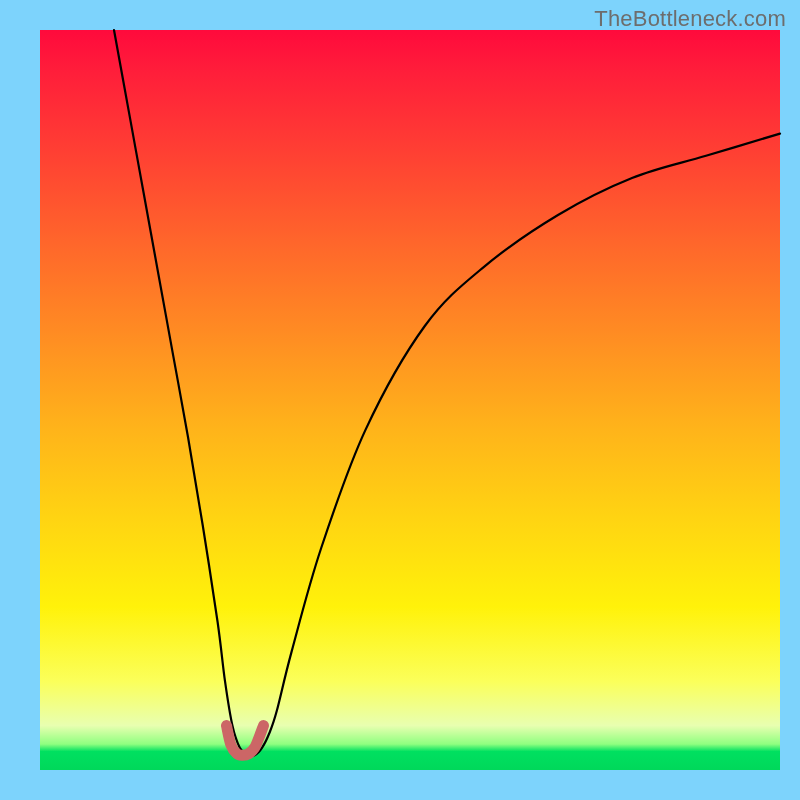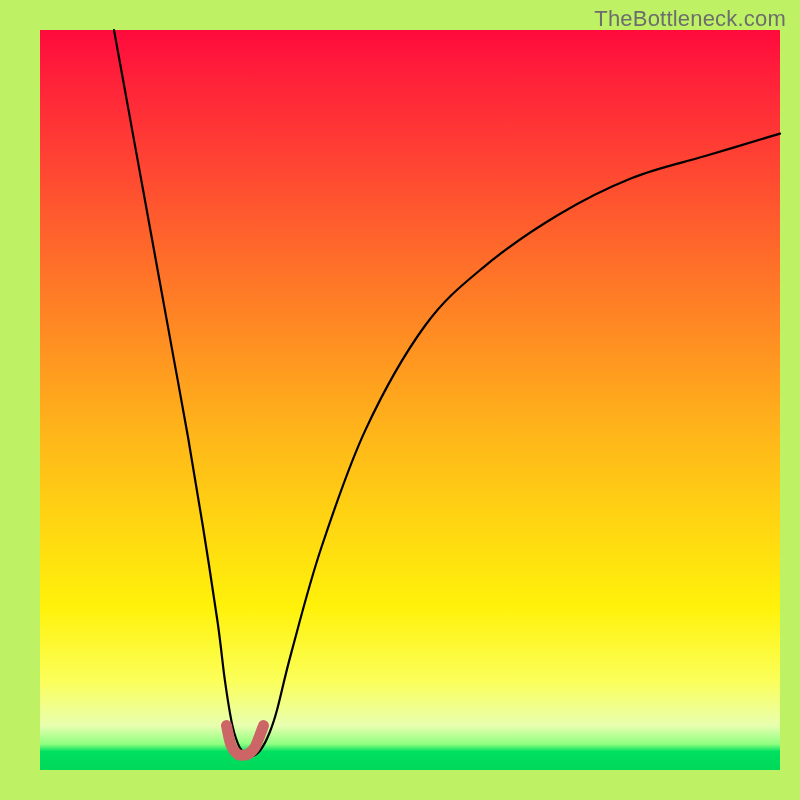--- a/index.html
+++ b/index.html
@@ -10,21 +10,21 @@
     background: #000;
     font-family: Arial, Helvetica, sans-serif;
     overflow: hidden;
   }
   .frame {
     position: absolute;
     left: 0;
     top: 0;
     width: 800px;
     height: 800px;
-    background: #bef264;
+    background: #7dd3fc;
   }
   .plot-area {
     position: absolute;
     left: 40px;
     top: 30px;
     width: 740px;
     height: 740px;
     
     background: linear-gradient(to bottom,
       #ff0a3c 0%,

